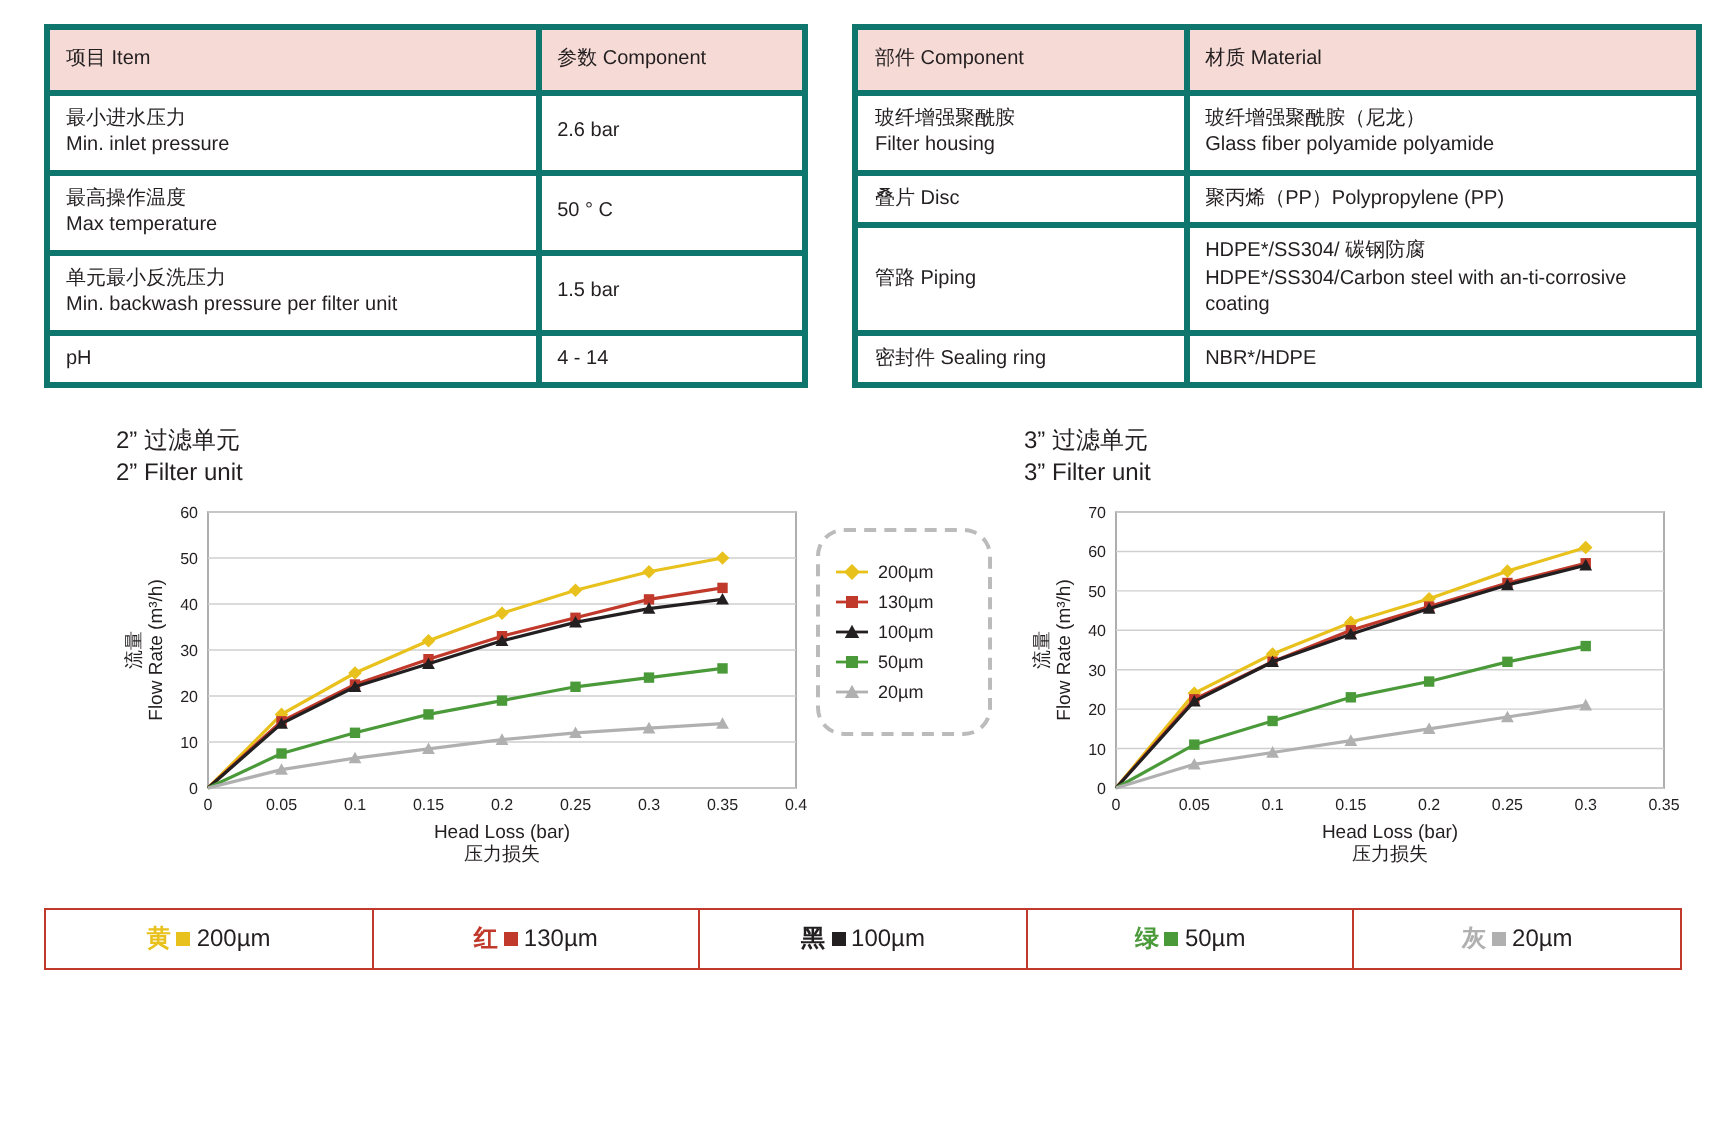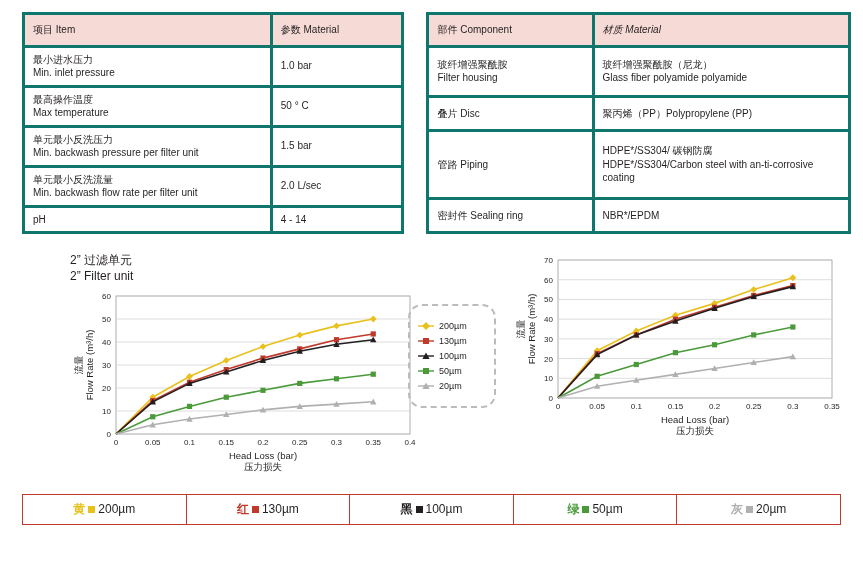--- a/index.html
+++ b/index.html
@@ -15,21 +15,21 @@
   .spec-table td,.mat-table td{
     border:3px solid #0f766e;padding:5px 8px;vertical-align:middle;
     font-size:10px;line-height:1.35;
   }
   .spec-table thead td,.mat-table thead td{
     background:#f6dad6;font-weight:normal;padding:8px 8px;
   }
   .spec-table .col1{width:268px;}
   .spec-table .col2{width:130px;}
   .mat-table .col1{width:152px;}
-  .mat-table .col2{width:246px;font-style:italic;}
+  .mat-table .col2{width:246px;}
 
   .charts{position:relative;margin-top:18px;height:230px;}
   .chart-block{position:absolute;top:0;}
   .chart-title{font-size:12px;line-height:1.35;margin-bottom:4px;}
   .plot-wrap{position:relative;}
   svg{display:block;}
   .tick-text{font-size:8px;fill:#231f20;}
   .axis-cap{font-size:9.5px;text-anchor:middle;fill:#231f20;}
   .legend-box{
     position:absolute;left:408px;top:52px;width:88px;height:104px;
@@ -51,54 +51,47 @@
 </style>
 </head>
 <body>
 
 <div class="tables">
 
   <table class="spec-table">
     <thead>
       <tr>
         <td class="col1">项目 Item</td>
-        <td class="col2">参数 Material</td>
+        <td class="col2">参数 Component</td>
       </tr>
     </thead>
     <tbody>
       <tr>
         <td>
           <div>最小进水压力</div>
           <div>Min. inlet pressure</div>
         </td>
-        <td>1.0 bar</td>
+        <td>2.6 bar</td>
       </tr>
       <tr>
         <td>
           <div>最高操作温度</div>
           <div>Max temperature</div>
         </td>
         <td>50 ° C</td>
       </tr>
       <tr>
         <td>
           <div>单元最小反洗压力</div>
           <div>Min. backwash pressure per filter unit</div>
         </td>
         <td>1.5 bar</td>
       </tr>
       <tr>
         <td>
-          <div>单元最小反洗流量</div>
-          <div>Min. backwash flow rate per filter unit</div>
-        </td>
-        <td>2.0 L/sec</td>
-      </tr>
-      <tr>
-        <td>
           <div>pH</div>
         </td>
         <td>4 - 14</td>
       </tr>
     </tbody>
   </table>
 
   <table class="mat-table">
     <thead>
       <tr>
@@ -132,31 +125,31 @@
         <td>
           <div>HDPE*/SS304/ 碳钢防腐</div>
           <div>HDPE*/SS304/Carbon steel with an-ti-corrosive coating</div>
         </td>
       </tr>
       <tr>
         <td>
           <div>密封件 Sealing ring</div>
         </td>
         <td>
-          <div>NBR*/EPDM</div>
+          <div>NBR*/HDPE</div>
         </td>
       </tr>
     </tbody>
   </table>
 
 </div>
 
 <div class="charts">
 
-  <div class="chart-block" id="chart0" style="left:70px;">
+  <div class="chart-block" id="chart0" style="left:58px;">
     <div class="chart-title">
       <div>2” 过滤单元</div>
       <div>2” Filter unit</div>
     </div>
     <div class="plot-wrap">
       <svg id="svg0" width="350" height="190">
           <rect x="46" y="8" width="294" height="138" fill="#ffffff" stroke="#9a9a9a" stroke-width="0.8"></rect>
           <line x1="46" y1="146" x2="340" y2="146" stroke="#cfcfcf" stroke-width="0.7"></line>
           <text class="tick-text" x="41" y="149" text-anchor="end">0</text>
           <line x1="46" y1="123" x2="340" y2="123" stroke="#cfcfcf" stroke-width="0.7"></line>
@@ -270,20 +263,24 @@
           <svg width="16" height="10">
             <line x1="0" y1="5" x2="16" y2="5" stroke="#b0b0b0" stroke-width="1.4"></line>
             <polygon points="8,1.4 11.6,8 4.4,8" fill="#b0b0b0"></polygon>
           </svg>
         </span>
         <span>20µm</span>
       </div>
     </div>
 
   <div class="chart-block" id="chart1" style="left:512px;">
+    <div class="chart-title">
+      <div>3” 过滤单元</div>
+      <div>3” Filter unit</div>
+    </div>
     <div class="plot-wrap">
       <svg id="svg1" width="330" height="190">
           <rect x="46" y="8" width="274" height="138" fill="#ffffff" stroke="#9a9a9a" stroke-width="0.8"></rect>
           <line x1="46" y1="146" x2="320" y2="146" stroke="#cfcfcf" stroke-width="0.7"></line>
           <text class="tick-text" x="41" y="149" text-anchor="end">0</text>
           <line x1="46" y1="126.28571428571429" x2="320" y2="126.28571428571429" stroke="#cfcfcf" stroke-width="0.7"></line>
           <text class="tick-text" x="41" y="129.28571428571428" text-anchor="end">10</text>
           <line x1="46" y1="106.57142857142858" x2="320" y2="106.57142857142858" stroke="#cfcfcf" stroke-width="0.7"></line>
           <text class="tick-text" x="41" y="109.57142857142858" text-anchor="end">20</text>
           <line x1="46" y1="86.85714285714286" x2="320" y2="86.85714285714286" stroke="#cfcfcf" stroke-width="0.7"></line>

